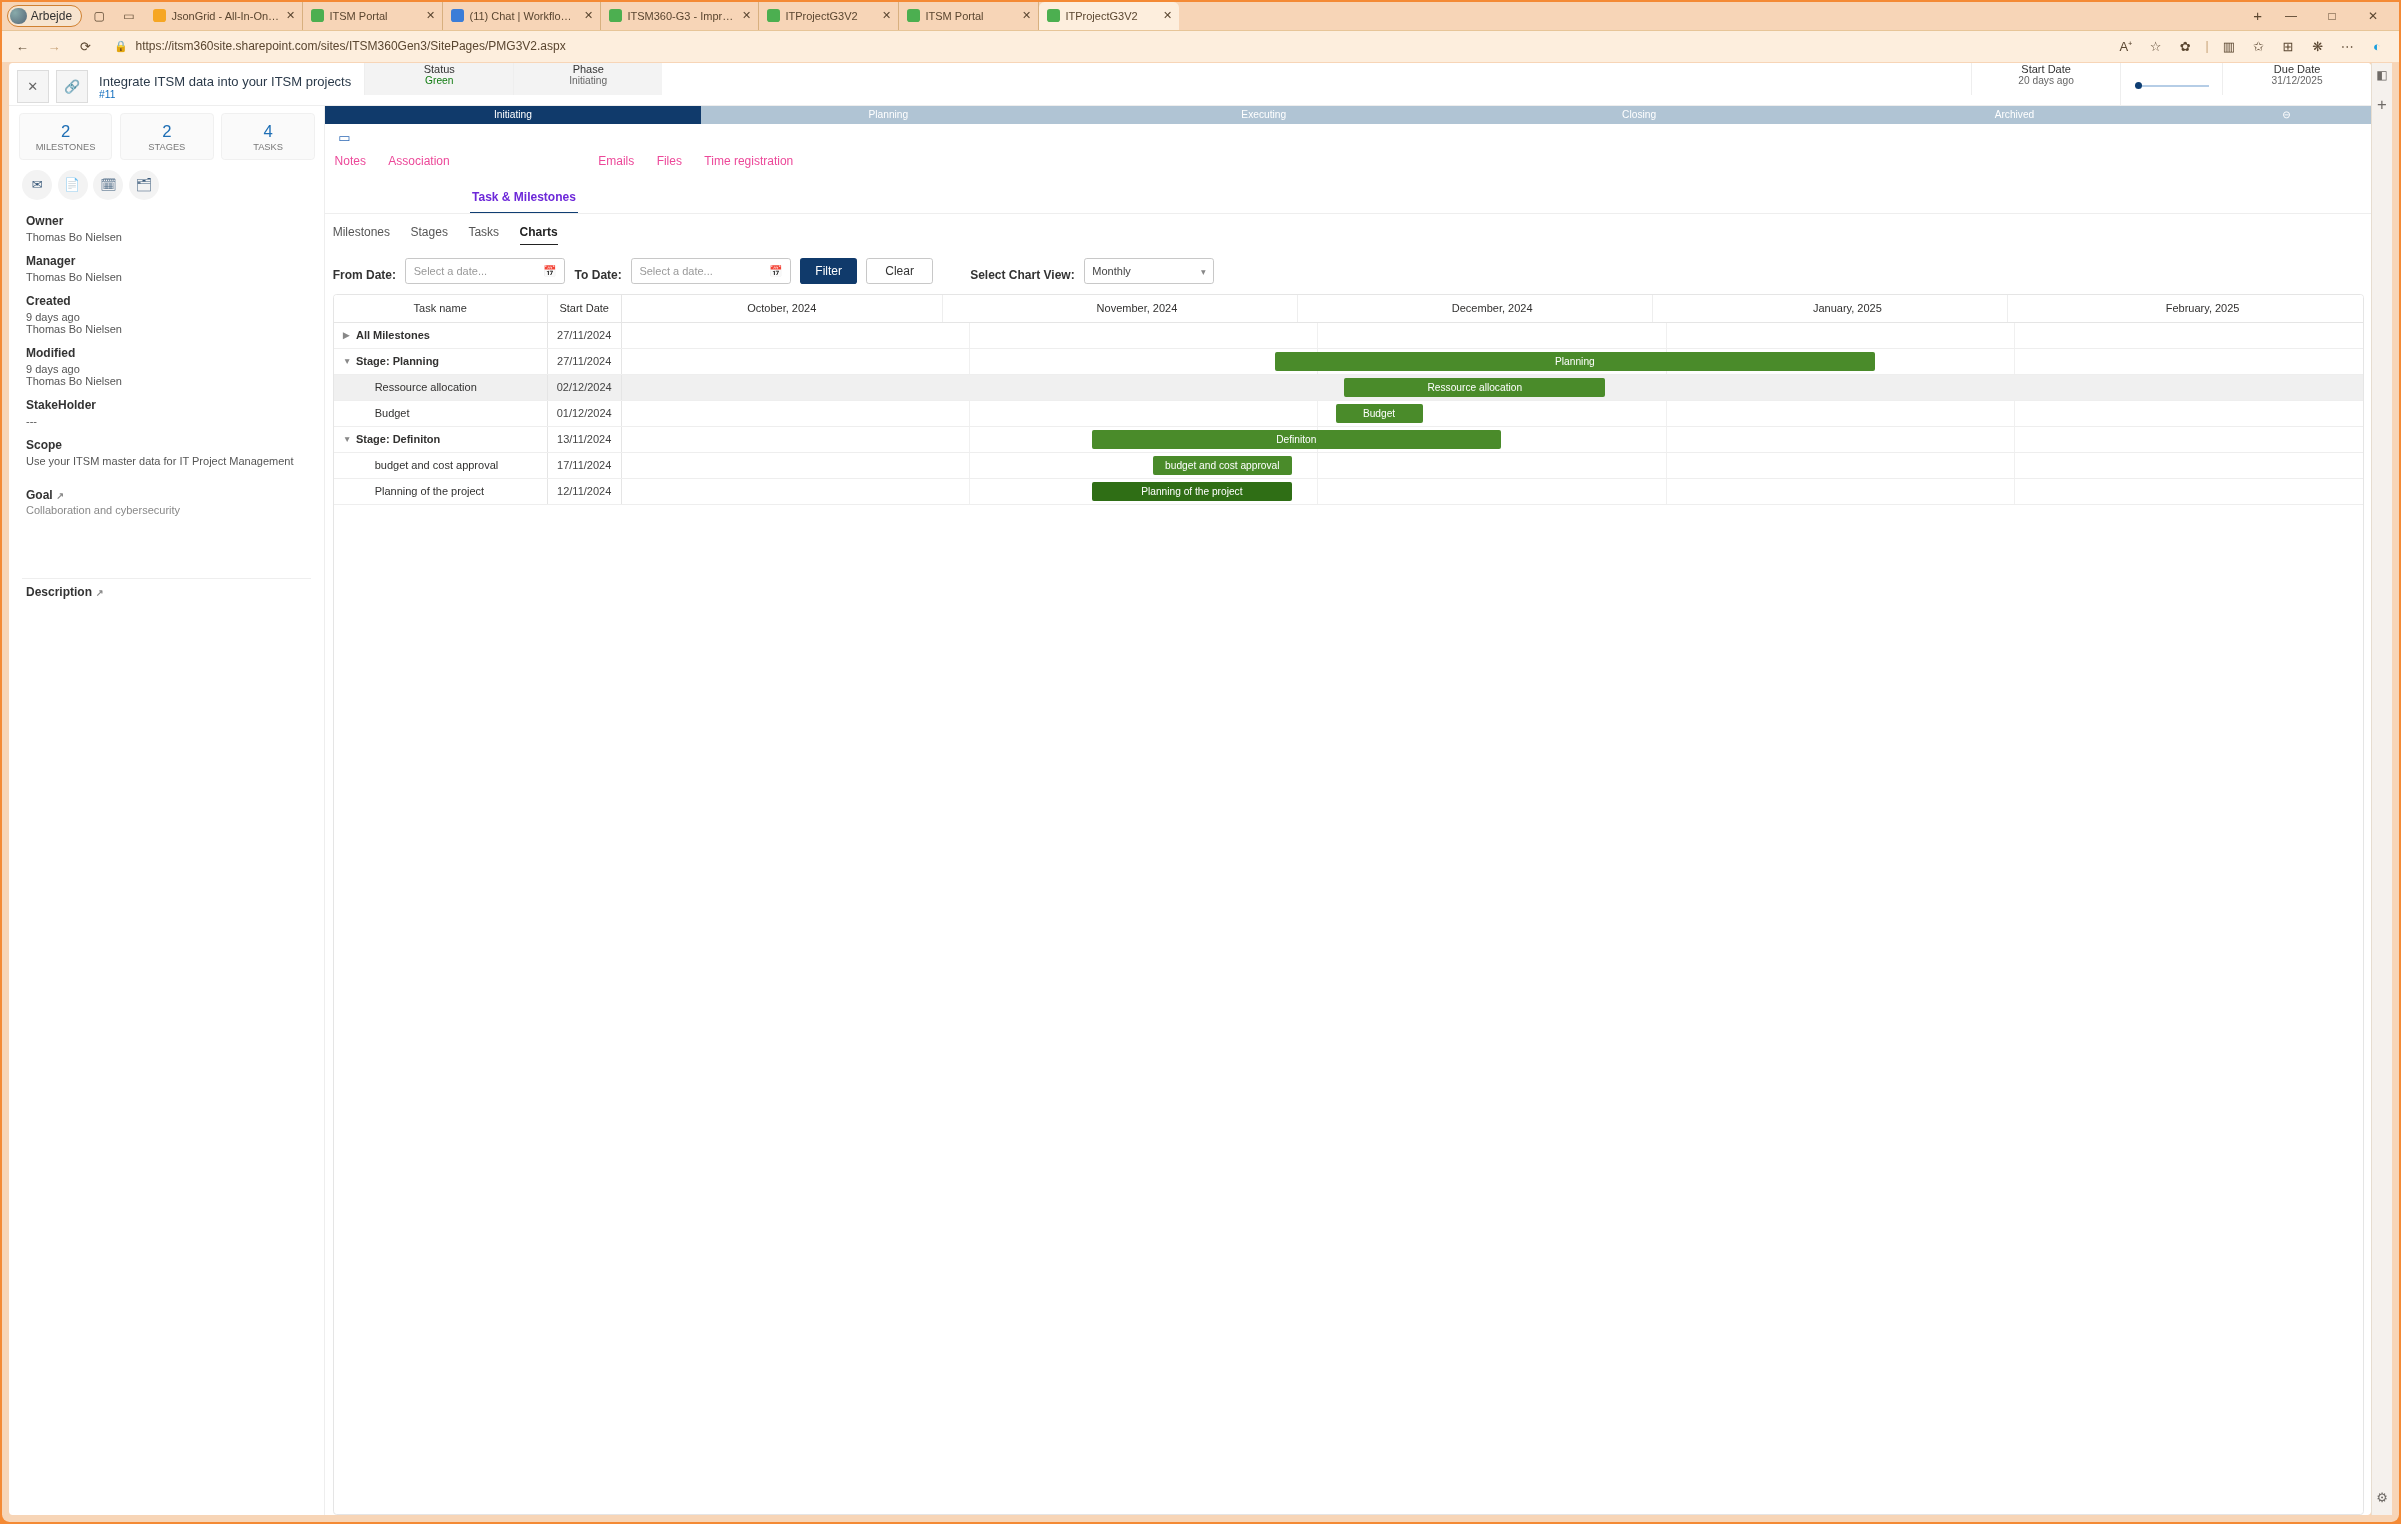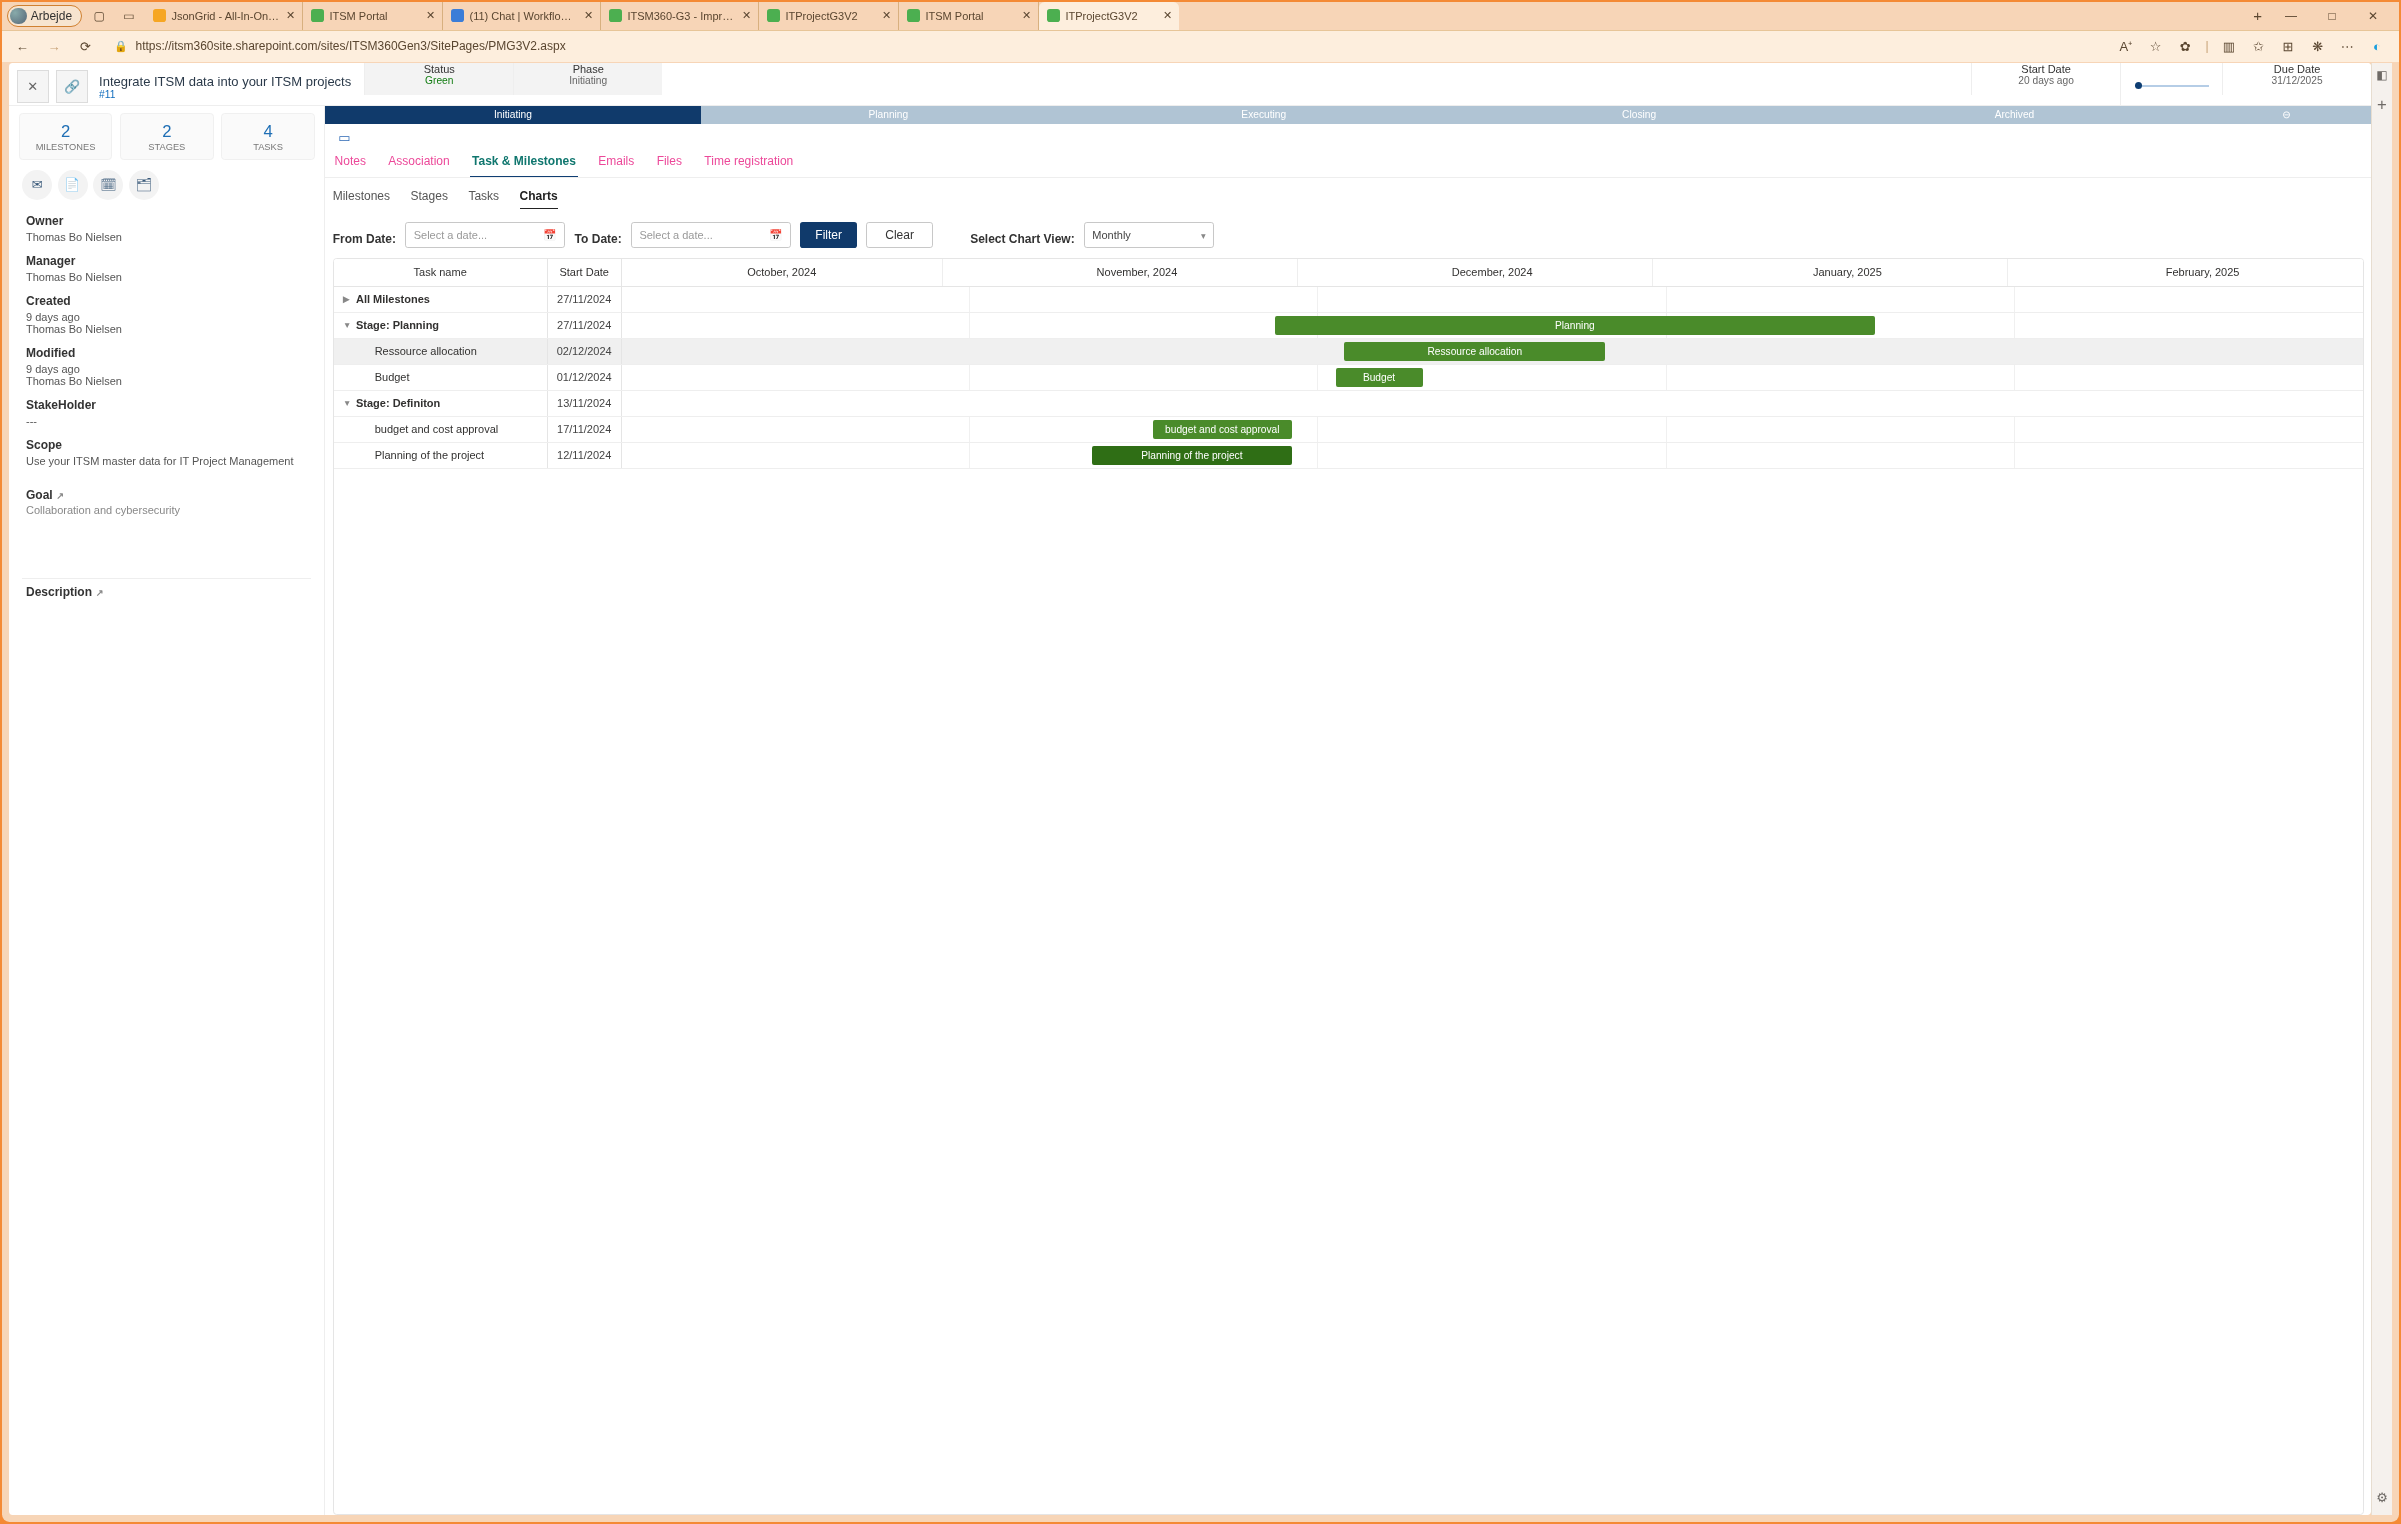--- a/index.html
+++ b/index.html
@@ -71,21 +71,21 @@
   .section{ padding:5.6px 16.7px 5.6px 16.7px;}
   .sec-head{ font-size:12px; font-weight:600; color:#333; margin-bottom:2.8px;}
   .sec-val{ font-size:11px; color:#555;}
   .divider{ height:0.9px; background:#eee; margin:3.7px 0;}
   .link-ic{ font-size:9.3px; color:#888; margin-left:3.7px;}
   
   .main{ flex:1; display:flex; flex-direction:column; overflow:hidden;}
   .icon-strip{ padding:5.6px 0 0 13px; font-size:13px; color:#2f6ab5;}
   .tabs-row{ display:flex; gap:18.6px; padding:9.3px 7.4px 0 7.4px; border-bottom:0.9px solid #eee; font-size:12px; color:#3b3b3b;}
   .tab-item{ padding:0 1.9px 7.4px 1.9px; cursor:pointer; color:#ec4899;}
-  .tab-item.active{ color:#0f766e; font-weight:600; border-bottom:1.9px solid #0f3e73;}
+  .tab-item.active{ color:#6d28d9; font-weight:600; border-bottom:1.9px solid #0f3e73;margin-top:36px;}
   .subtabs-row{ display:flex; gap:20.5px; padding:11px 7.4px 7.4px 7.4px; font-size:12px;}
   .subtab{ color:#555; cursor:pointer; padding-bottom:5.6px;}
   .subtab.active{ color:#222; font-weight:600; border-bottom:1.9px solid #222;}
   .filter-row{ display:flex; align-items:center; gap:9.3px; padding:5.6px 7.4px 9.3px 7.4px; flex-wrap:wrap;}
   .fr-label{ font-size:12px; font-weight:600; color:#333;margin-top:8px;}
   .date-input{ width:160px; height:26px; border:0.9px solid #c8c8c8; border-radius:2.8px; display:flex; align-items:center; padding:0 7.4px; color:#999; font-size:11px; background:#fff;}
   .date-input .cal{ margin-left:auto; color:#888;}
   .btn-primary{ height:26px; background:#103a6b; color:#fff; border:none; border-radius:2.8px; padding:0 15px; font-size:12px;}
   .btn-default{ height:26px; background:#fff; color:#333; border:0.9px solid #c8c8c8; border-radius:2.8px; padding:0 18px; font-size:12px;}
   .select-box{ width:130px; height:26px; border:0.9px solid #c8c8c8; border-radius:2.8px; display:flex; align-items:center; padding:0 7.4px; font-size:11px; color:#444;}
@@ -423,20 +423,30 @@
                   </div>
                   <div class="bar" style="left: 41%; width: 5%;">Budget</div>
                 </div>
               </div>
               <div class="g-row">
                 <div class="g-task bold">
                   <span class="caret">▼</span>
                   <span>Stage: Definiton</span>
                 </div>
                 <div class="g-start">13/11/2024</div>
+                <div class="g-chart">
+                  <div class="g-grid">
+                    <div class="gc"></div>
+                    <div class="gc"></div>
+                    <div class="gc"></div>
+                    <div class="gc"></div>
+                    <div class="gc"></div>
+                  </div>
+                  <div class="bar" style="left: 27%; width: 23.5%;">Definiton</div>
+                </div>
               </div>
               <div class="g-row">
                 <div class="g-task indent2">
                   <span>budget and cost approval</span>
                 </div>
                 <div class="g-start">17/11/2024</div>
                 <div class="g-chart">
                   <div class="g-grid">
                     <div class="gc"></div>
                     <div class="gc"></div>

